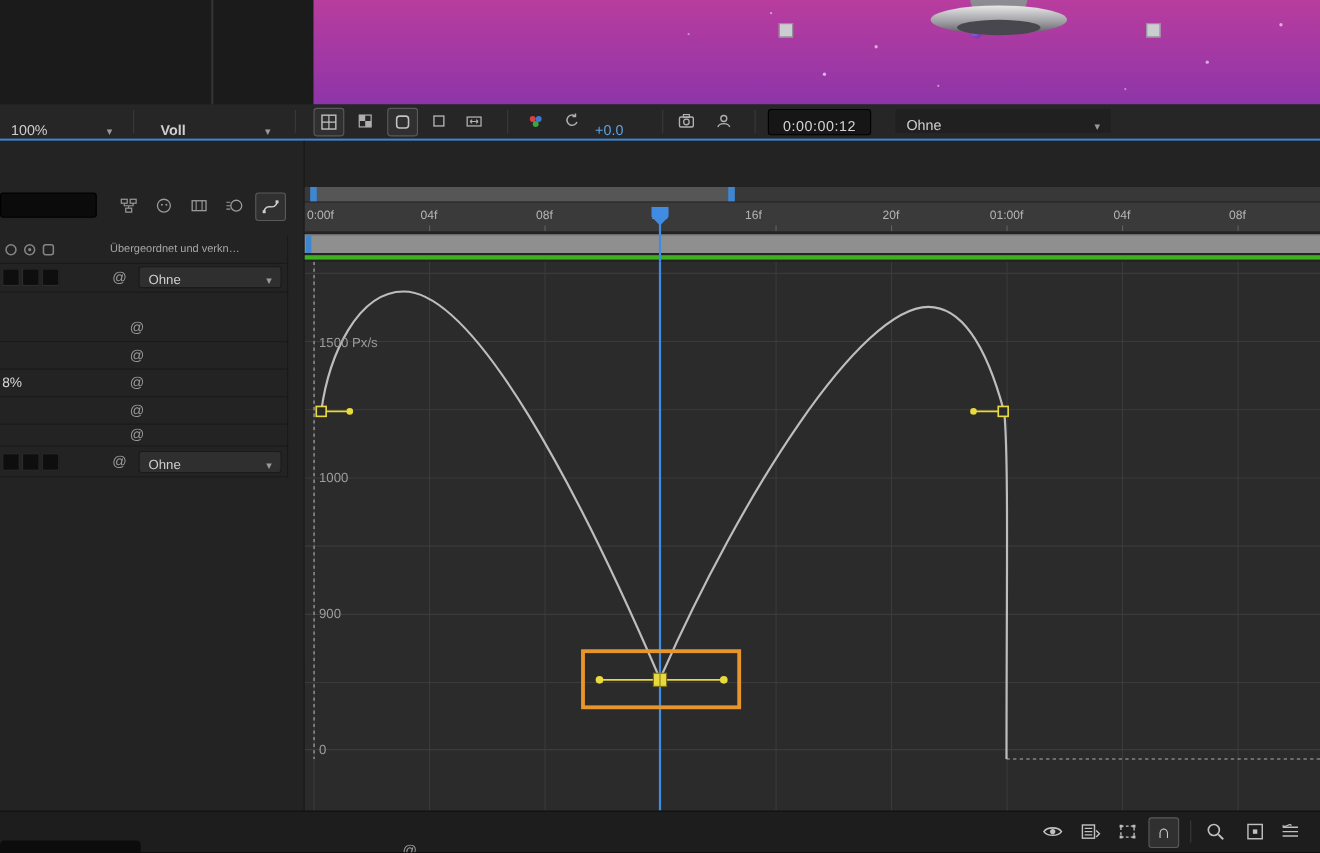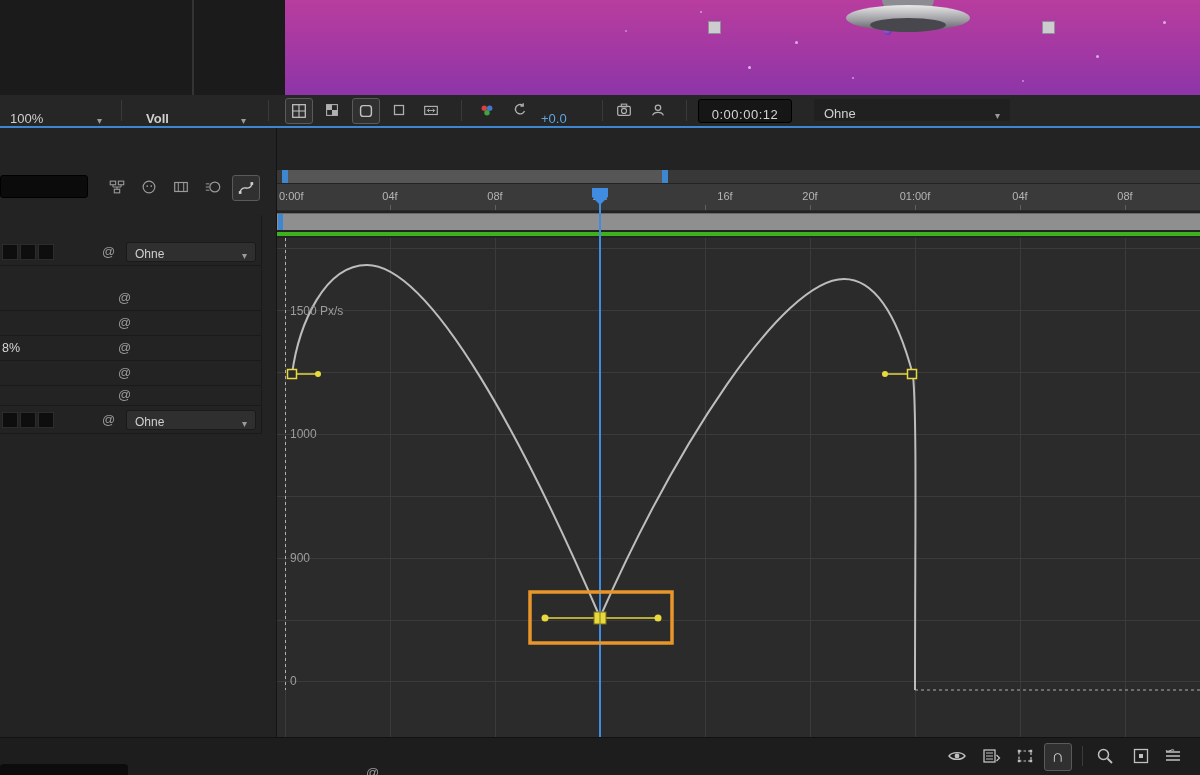--- a/index.html
+++ b/index.html
@@ -182,20 +182,33 @@
       </svg>
     </div>
     <div class="ab iconbtn active" style="left:232px;top:47px;width:26px;height:24px;">
       <svg width="18" height="18" viewBox="0 0 20 20">
         <path d="M3,15 C7,4 13,16 17,5" fill="none" stroke="#d0d0d0" stroke-width="1.5"></path>
         <rect x="2" y="13.5" width="3" height="3" fill="#d0d0d0"></rect>
         <rect x="15" y="3.5" width="3" height="3" fill="#d0d0d0"></rect>
       </svg>
     </div>
 
+    <div class="ab rowline" style="left:0;top:87px;width:262px;height:24px;">
+      <svg class="ab" style="left:4px;top:6px;" width="12" height="12" viewBox="0 0 12 12">
+        <circle cx="6" cy="6" r="4.5" fill="none" stroke="#858585" stroke-width="1.4"></circle>
+      </svg>
+      <svg class="ab" style="left:21px;top:6px;" width="12" height="12" viewBox="0 0 12 12">
+        <circle cx="6" cy="6" r="4.5" fill="none" stroke="#858585" stroke-width="1.4"></circle>
+        <circle cx="6" cy="6" r="1.5" fill="#858585"></circle>
+      </svg>
+      <svg class="ab" style="left:38px;top:6px;" width="12" height="12" viewBox="0 0 12 12">
+        <rect x="1.5" y="1.5" width="9" height="9" rx="2" fill="none" stroke="#858585" stroke-width="1.4"></rect>
+      </svg>
+      <span class="ab" style="left:100px;top:6px;font-size:10px;color:#a7a7a7;">Übergeordnet und verkn…</span>
+    </div>
     <div class="ab" style="left:261px;top:87px;width:1px;height:219px;background:#191919;"></div>
 
     <div class="ab rowline" style="left:0;top:111px;width:262px;height:26px;">
       <div class="ab sq" style="left:2px;top:5px;width:14px;height:14px;"></div>
       <div class="ab sq" style="left:20px;top:5px;width:14px;height:14px;"></div>
       <div class="ab sq" style="left:38px;top:5px;width:14px;height:14px;"></div>
       <span class="ab pick" style="left:102px;top:6px;">@</span>
       <div class="ab flexc" style="left:126px;top:3px;width:130px;height:20px;background:#2f2f2f;border:1px solid #1a1a1a;border-radius:3px;
            padding:0 8px;justify-content:space-between;box-sizing:border-box;">
         <span>Ohne</span>
@@ -239,21 +252,21 @@
       <div class="ab" style="left:5px;top:0;width:386px;height:13px;background:#565656;"></div>
       <div class="ab" style="left:5px;top:0;width:6px;height:13px;background:#3e86d0;"></div>
       <div class="ab" style="left:385px;top:0;width:6px;height:13px;background:#3e86d0;"></div>
     </div>
 
     <div class="ab" style="left:0;top:56px;width:923px;height:27px;background:#3a3a3a;border-bottom:1px solid #2a2a2a;box-sizing:border-box;">
       <span class="ab rlabel" style="left:2px;top:6px;">0:00f</span>
       <span class="ab rlabel" style="left:113px;top:6px;transform:translateX(-50%);">04f</span>
       <span class="ab rlabel" style="left:218px;top:6px;transform:translateX(-50%);">08f</span>
       <span class="ab rlabel" style="left:323px;top:6px;transform:translateX(-50%);">12f</span>
-      <span class="ab rlabel" style="left:448px;top:6px;transform:translateX(-50%);">16f</span>
+      <span class="ab rlabel" style="left:408px;top:6px;transform:translateX(-50%);">16f</span>
       <span class="ab rlabel" style="left:533px;top:6px;transform:translateX(-50%);">20f</span>
       <span class="ab rlabel" style="left:638px;top:6px;transform:translateX(-50%);">01:00f</span>
       <span class="ab rlabel" style="left:743px;top:6px;transform:translateX(-50%);">04f</span>
       <span class="ab rlabel" style="left:848px;top:6px;transform:translateX(-50%);">08f</span>
       <div class="ab" style="left:113px;top:21px;width:1px;height:5px;background:#606060;"></div>
       <div class="ab" style="left:218px;top:21px;width:1px;height:5px;background:#606060;"></div>
       <div class="ab" style="left:428px;top:21px;width:1px;height:5px;background:#606060;"></div>
       <div class="ab" style="left:533px;top:21px;width:1px;height:5px;background:#606060;"></div>
       <div class="ab" style="left:638px;top:21px;width:1px;height:5px;background:#606060;"></div>
       <div class="ab" style="left:743px;top:21px;width:1px;height:5px;background:#606060;"></div>

